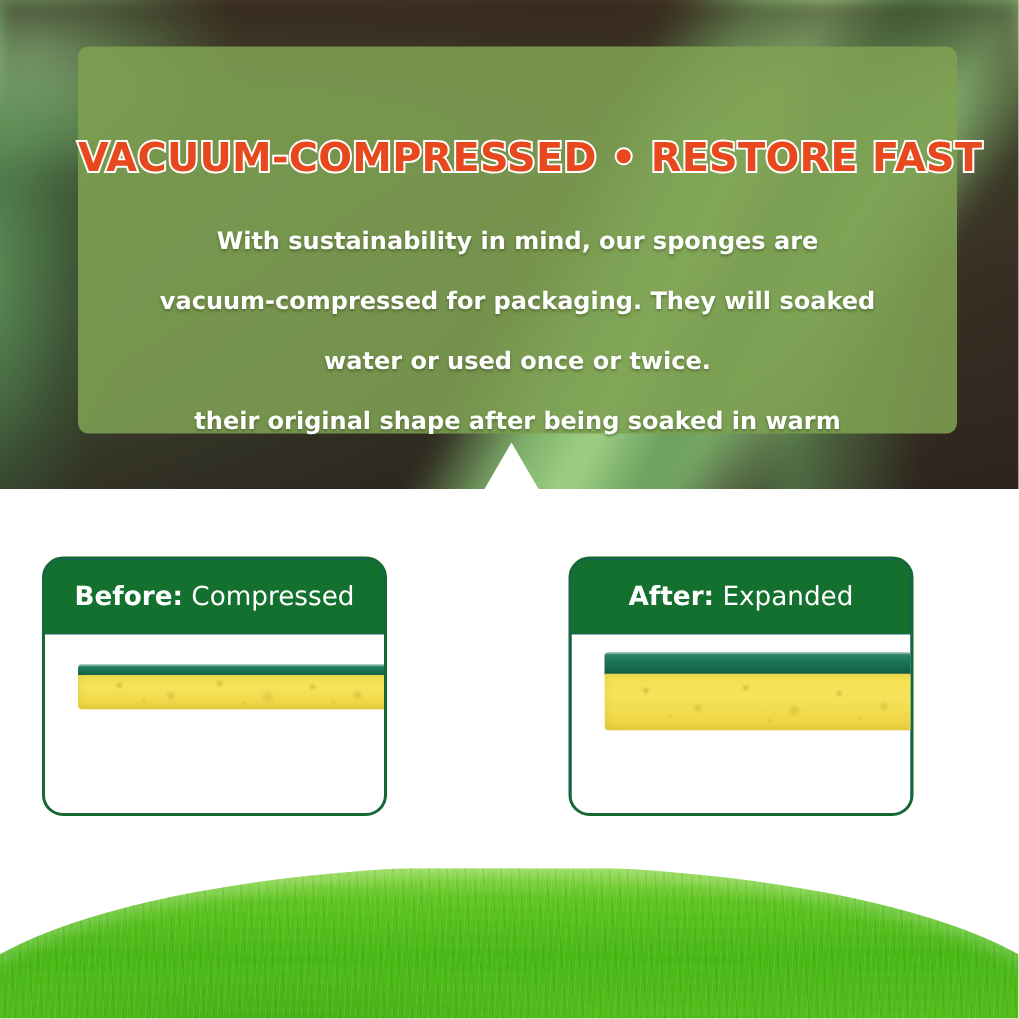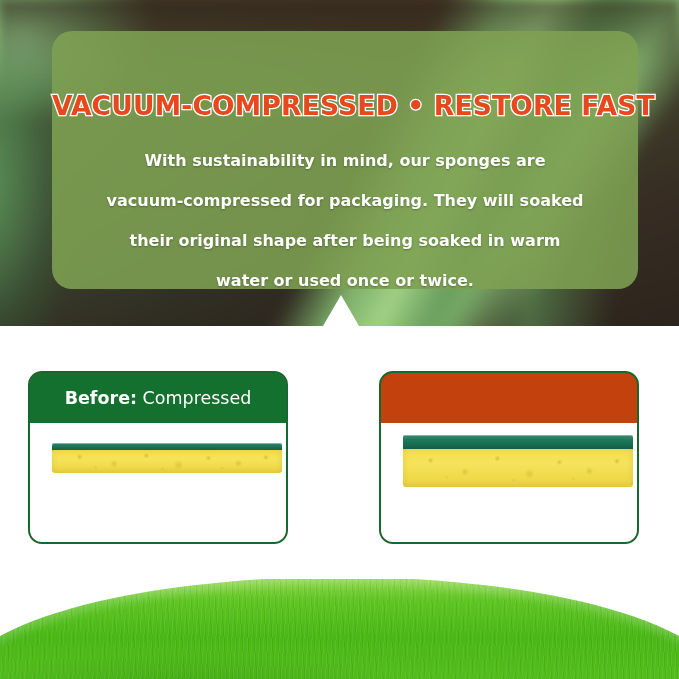--- a/index.html
+++ b/index.html
@@ -33,21 +33,21 @@
   .hero-dark-top {
     position:absolute; left:0; top:0; width:679px; height:90px;
     background:linear-gradient(180deg, rgba(42,30,22,0.55) 0%, rgba(42,30,22,0.12) 70%, rgba(0,0,0,0) 100%);
     filter:blur(5px);
   }
 
   
   .panel {
     position:absolute; left:52px; top:31px; width:586px; height:258px;
     background:rgba(126,160,82,0.88);
-    border-radius:20px;
+    border-radius:7px;
   }
   .panel-title {
     position:absolute; left:0; right:0; top:59px;
     text-align:center;
     font-size:26.5px;
     font-weight:bold;
     letter-spacing:0.2px;
     color:#e8481d;
     -webkit-text-stroke:2.6px #ffffff;
     paint-order:stroke fill;
@@ -73,24 +73,24 @@
     border-left:18px solid transparent;
     border-right:18px solid transparent;
     border-bottom:31px solid #ffffff;
     z-index:5;
   }
 
   
   .compare { position:absolute; left:0; top:326px; width:679px; height:240px; }
 
   .card {
-    position:absolute; top:45px; width:260px; height:173px;
+    position:absolute; top:45px; width:230px; height:173px;
     border:2px solid #15692f;
     border-radius:14px;
-    background:#c2410c;
+    background:#1d4ed8;
     overflow:hidden;
     padding-left:23px;
   }
   .card.before { left:28px; }
   .card.after  { left:379px; }
 
   .card-head {
     position:absolute; left:0; top:0; width:100%; height:50px;
     background:#14702f;
     display:flex; align-items:center; justify-content:center;
@@ -170,22 +170,22 @@
 <div class="hero">
   <div class="hero-bg"></div>
   <div class="hero-dark-top"></div>
 
   <div class="panel">
     <div class="panel-title">VACUUM-COMPRESSED • RESTORE FAST</div>
 
     <div class="panel-body">
       <span>With sustainability in mind, our sponges are</span>
       <span>vacuum-compressed for packaging. They will soaked</span>
+      <span>water or used once or twice.</span>
       <span>their original shape after being soaked in warm</span>
-      <span>water or used once or twice.</span>
     </div>
   </div>
 </div>
 
 <div class="pointer"></div>
 
 <div class="compare">
 
   <div class="card before">
     <div class="card-head">
@@ -195,20 +195,25 @@
     </div>
     <div class="card-body">
       <div class="sponge compressed">
         <div class="scrub"></div>
         <div class="foam"></div>
       </div>
     </div>
   </div>
 
   <div class="card after">
+    <div class="card-head">
+      <div class="card-head-text">
+        <b>After:</b><i> Expanded</i>
+      </div>
+    </div>
     <div class="card-body">
       <div class="sponge expanded">
         <div class="scrub"></div>
         <div class="foam"></div>
       </div>
     </div>
   </div>
 
   <div class="mid">
     

